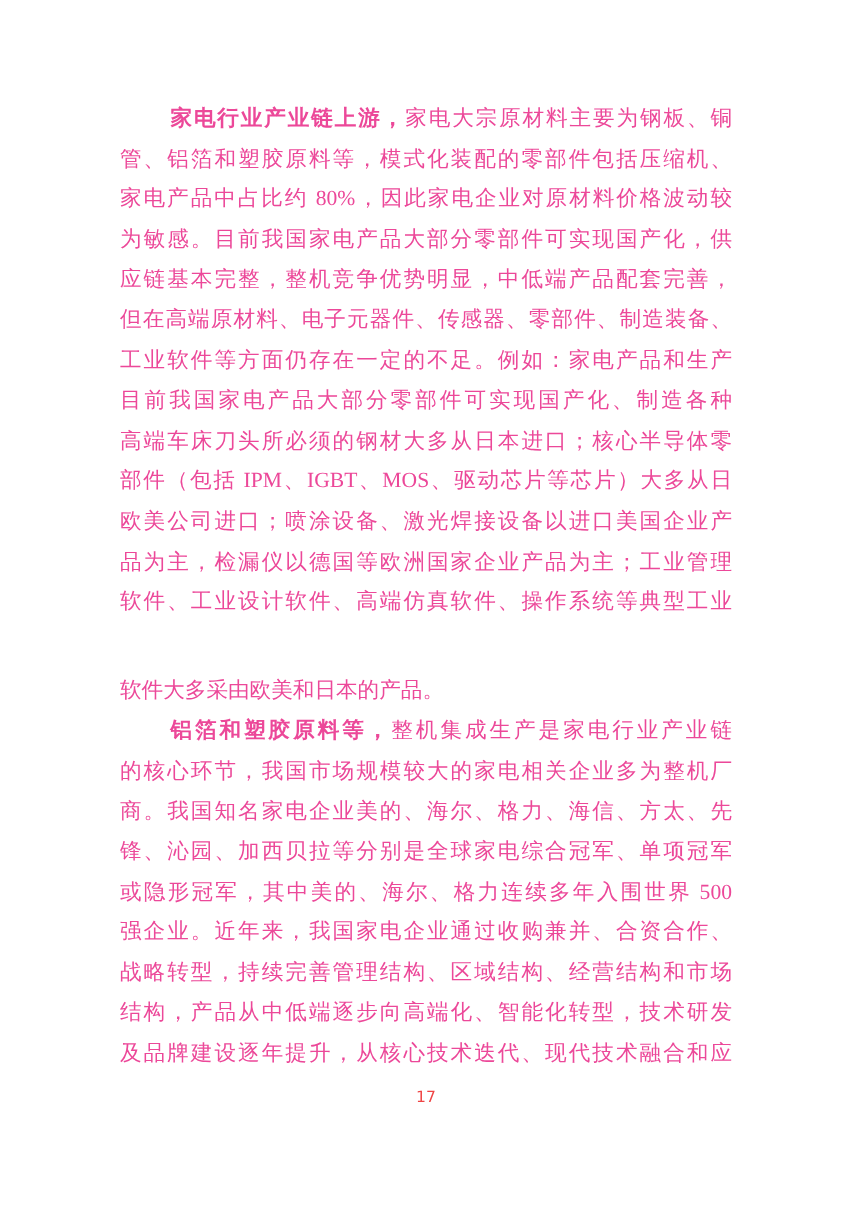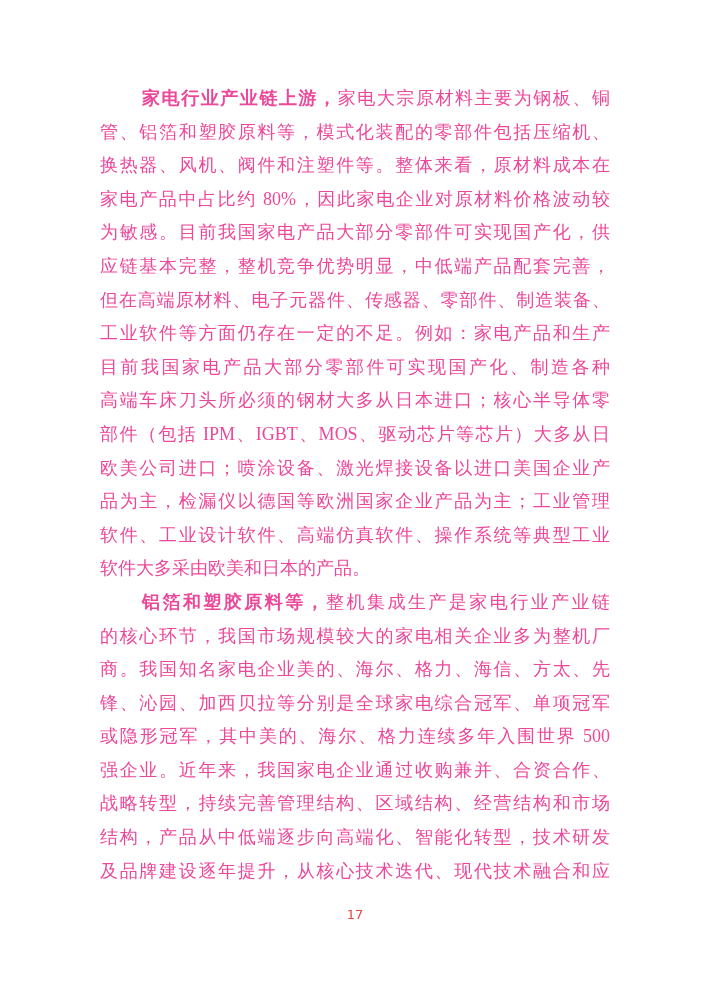--- a/index.html
+++ b/index.html
@@ -33,20 +33,21 @@
     text-align: justify;
     text-align-last: justify;
     overflow: hidden;
   }
   .line.first {
     text-indent: 42px;
   }
   .line.lastline {
     text-align: center;
     text-align-last: left;
+    margin-top: 40px;
   }
   .lead {
     font-weight: 700;
   }
   .page-number {
     position: absolute;
     top: 907px;
     left: 0;
     width: 100%;
     text-align: center;
@@ -57,21 +58,20 @@
 </style>
 </head>
 <body>
 
 <div class="page">
   <div class="text-block">
 
     <div class="para">
       <div class="line first"><span class="lead">家电行业产业链上游，</span><span>家电大宗原材料主要为钢板、铜</span></div>
       <div class="line">管、铝箔和塑胶原料等，模式化装配的零部件包括压缩机、</div>
-      <div class="line">换热器、风机、阀件和注塑件等。整体来看，原材料成本在</div>
       <div class="line">家电产品中占比约 80%，因此家电企业对原材料价格波动较</div>
       <div class="line">为敏感。目前我国家电产品大部分零部件可实现国产化，供</div>
       <div class="line">应链基本完整，整机竞争优势明显，中低端产品配套完善，</div>
       <div class="line">但在高端原材料、电子元器件、传感器、零部件、制造装备、</div>
       <div class="line">工业软件等方面仍存在一定的不足。例如：家电产品和生产</div>
       <div class="line">目前我国家电产品大部分零部件可实现国产化、制造各种</div>
       <div class="line">高端车床刀头所必须的钢材大多从日本进口；核心半导体零</div>
       <div class="line">部件（包括 IPM、IGBT、MOS、驱动芯片等芯片）大多从日本、</div>
       <div class="line">欧美公司进口；喷涂设备、激光焊接设备以进口美国企业产</div>
       <div class="line">品为主，检漏仪以德国等欧洲国家企业产品为主；工业管理</div>

